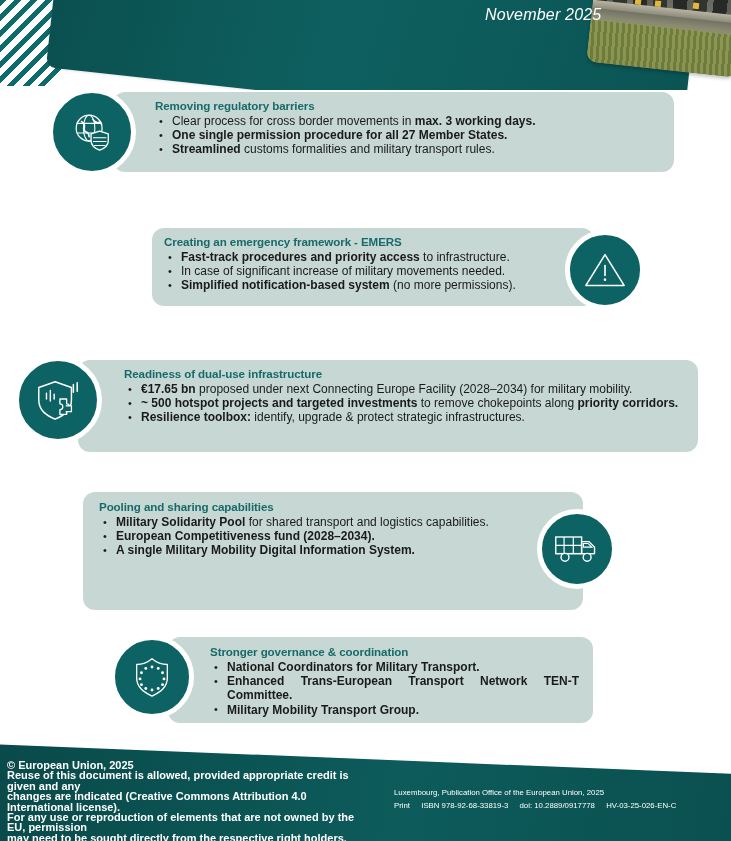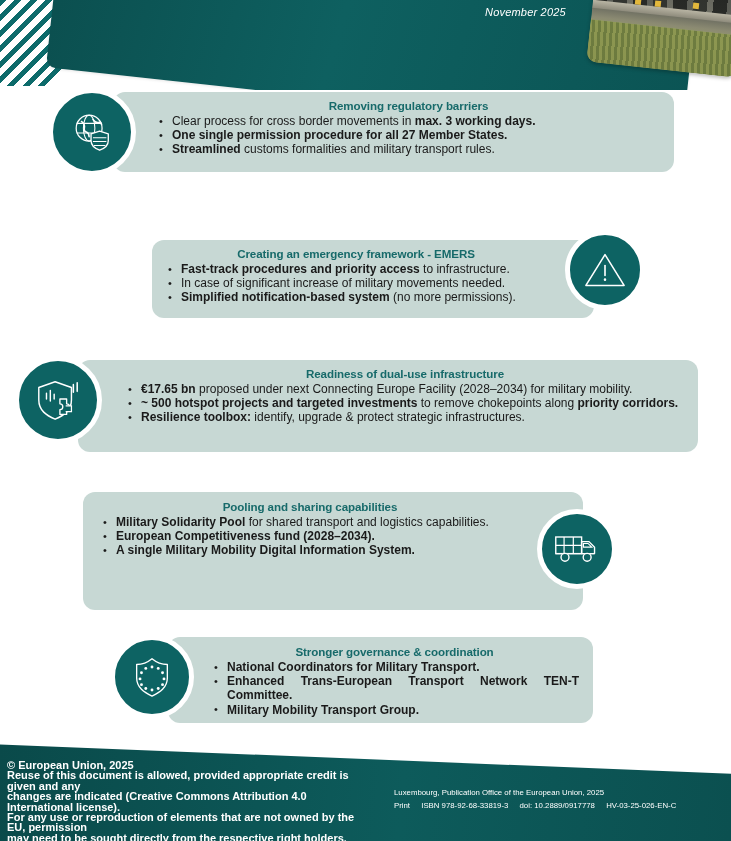--- a/index.html
+++ b/index.html
@@ -54,21 +54,21 @@
     border-radius: 10px;
     transform: rotate(6.2deg);
     transform-origin: left top;
     box-shadow: 0 1px 3px rgba(0,0,0,0.10);
   }
   .header-date {
     position: absolute;
     top: 6px;
     left: 485px;
     color: #ffffff;
-    font-size: 11px;
+    font-size: 16px;
     font-style: italic;
     font-family: "Liberation Sans", sans-serif;
     letter-spacing: 0.2px;
     white-space: nowrap;
   }
   .header-photo {
     position: absolute;
     top: -46px;
     left: 598px;
     width: 150px;
@@ -129,21 +129,20 @@
     height: 100%;
     box-sizing: border-box;
   }
   .card-title {
     color: #176a6a;
     font-weight: bold;
     font-size: 11.6px;
     line-height: 14px;
     margin: 0 0 1px 0;
     letter-spacing: -0.1px;
-    text-align: center;
   }
   .bullets {
     margin: 0;
     padding: 0;
     list-style: none;
   }
   .bullets li {
     position: relative;
     color: #1a1a1a;
     font-size: 12px;
@@ -241,21 +240,21 @@
   <div class="card-inner" style="padding:7px 12px 7px 42px;">
     <div class="card-title">Removing regulatory barriers</div>
     <ul class="bullets">
       <li><span><span>Clear process for cross border movements in </span><b>max. 3 working days.</b></span></li>
       <li><span><b>One single permission procedure for all 27 Member States.</b></span></li>
       <li><span><b>Streamlined</b><span> customs formalities and military transport rules.</span></span></li>
     </ul>
   </div>
 </div>
 
-<div class="card" style="left:152px; top:240px; width:442px; height:78px;">
+<div class="card" style="left:152px; top:228px; width:442px; height:78px;">
   <div class="card-inner" style="padding:7px 46px 7px 12px;">
     <div class="card-title">Creating an emergency framework - EMERS</div>
     <ul class="bullets">
       <li><span><b>Fast-track procedures and priority access</b><span> to infrastructure.</span></span></li>
       <li><span><span>In case of significant increase of military movements needed.</span></span></li>
       <li><span><b>Simplified notification-based system</b><span> (no more permissions).</span></span></li>
     </ul>
   </div>
 </div>
 <div class="icon-circle" style="left:565px; top:230px; width:80px; height:80px;">

